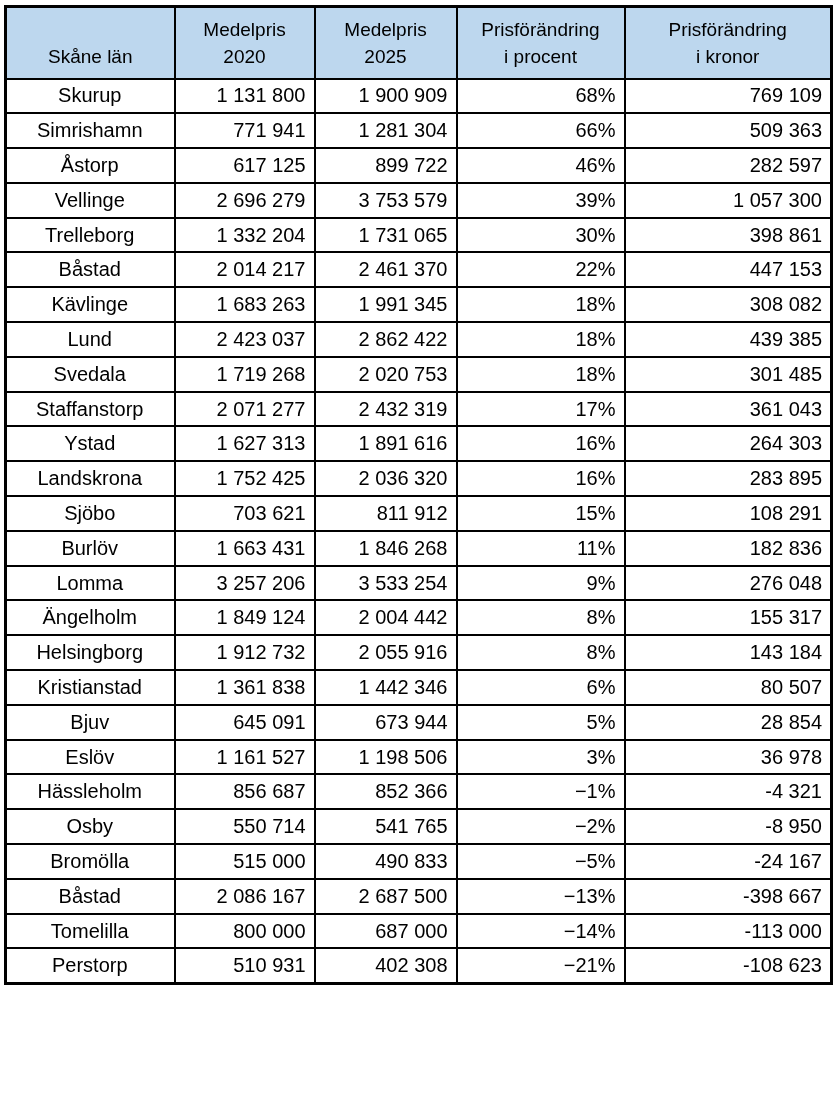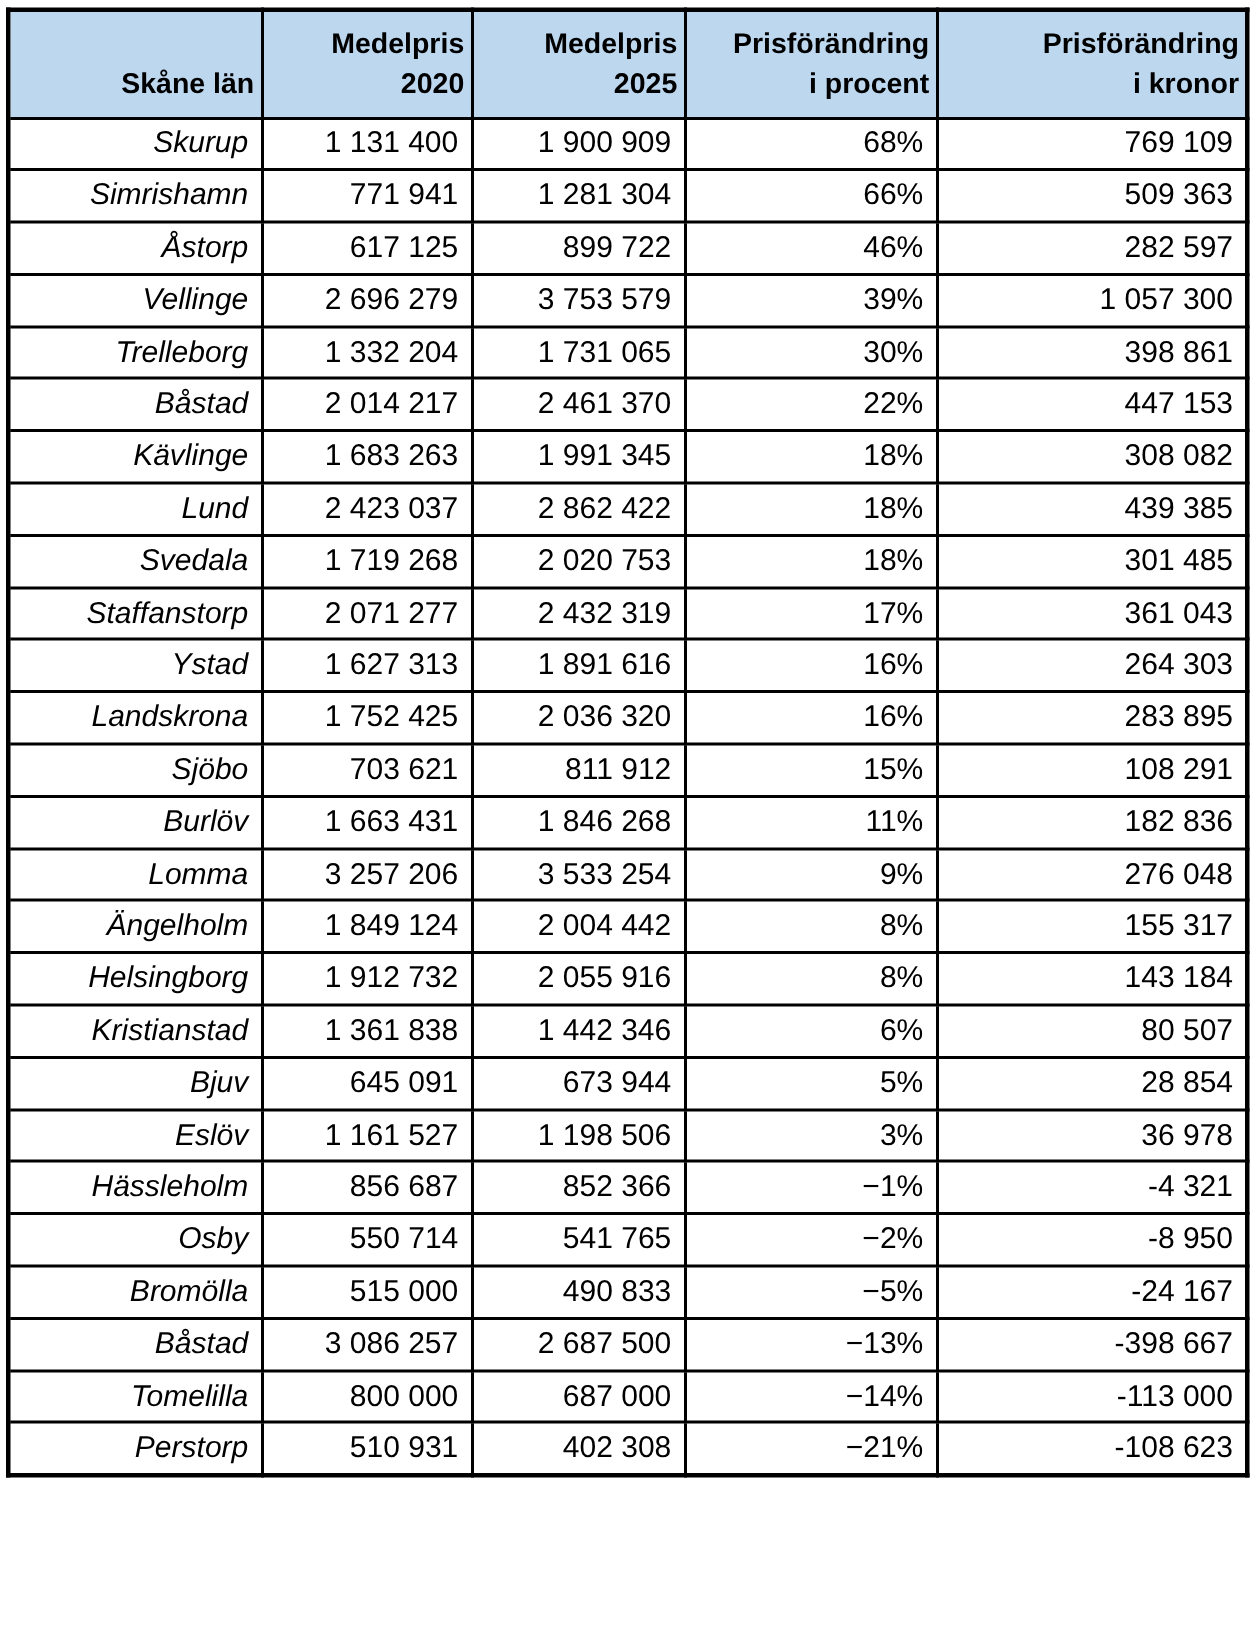--- a/index.html
+++ b/index.html
@@ -19,37 +19,37 @@
     background: var(--row-bg);
   }
   col.c1 { width: 169px; }
   col.c2 { width: 140px; }
   col.c3 { width: 142px; }
   col.c4 { width: 168px; }
   col.c5 { width: 207px; }
   th, td { border: 2px solid var(--border-c); overflow: hidden; }
   thead th {
     background: var(--header-bg);
-    font-weight: bold;
+    font-weight: normal;
     font-size: 19px;
     line-height: 1.42;
-    text-align: right;
+    text-align: center;
     vertical-align: bottom;
     padding: 6px 4px 7px 4px;
     height: 72px;
     white-space: pre-line;
   }
   tbody td {
     font-size: 20px;
     height: 34.8px;
     padding: 2px 8px 2px 8px;
     vertical-align: middle;
     background: var(--row-bg);
   }
-  tbody td.name { text-align: right; padding-left: 7px; font-style: italic; }
+  tbody td.name { text-align: center; padding-left: 7px; }
   tbody td.num  { text-align: right; }
 </style>
 </head>
 <body>
 
 <table class="price-table">
   <colgroup>
     <col class="c1">
       <col class="c2">
       <col class="c3">
@@ -65,21 +65,21 @@
 2025</th>
       <th>Prisförändring
 i procent</th>
       <th>Prisförändring
 i kronor</th>
     </tr>
   </thead>
   <tbody>
       <tr>
     <td class="name">Skurup</td>
-    <td class="num">1 131 400</td>
+    <td class="num">1 131 800</td>
     <td class="num">1 900 909</td>
     <td class="num">68%</td>
     <td class="num">769 109</td>
   </tr>
       <tr>
     <td class="name">Simrishamn</td>
     <td class="num">771 941</td>
     <td class="num">1 281 304</td>
     <td class="num">66%</td>
     <td class="num">509 363</td>
@@ -226,21 +226,21 @@
   </tr>
       <tr>
     <td class="name">Bromölla</td>
     <td class="num">515 000</td>
     <td class="num">490 833</td>
     <td class="num">−5%</td>
     <td class="num">-24 167</td>
   </tr>
       <tr>
     <td class="name">Båstad</td>
-    <td class="num">3 086 257</td>
+    <td class="num">2 086 167</td>
     <td class="num">2 687 500</td>
     <td class="num">−13%</td>
     <td class="num">-398 667</td>
   </tr>
       <tr>
     <td class="name">Tomelilla</td>
     <td class="num">800 000</td>
     <td class="num">687 000</td>
     <td class="num">−14%</td>
     <td class="num">-113 000</td>

